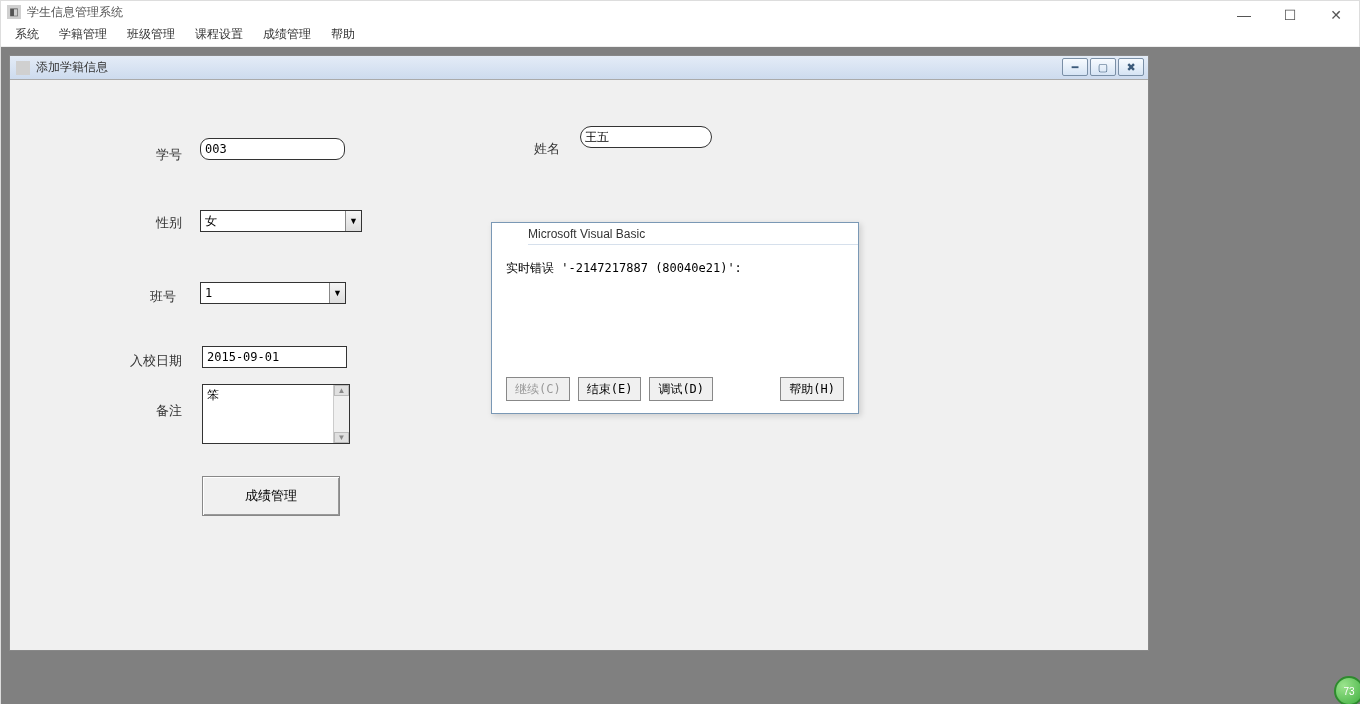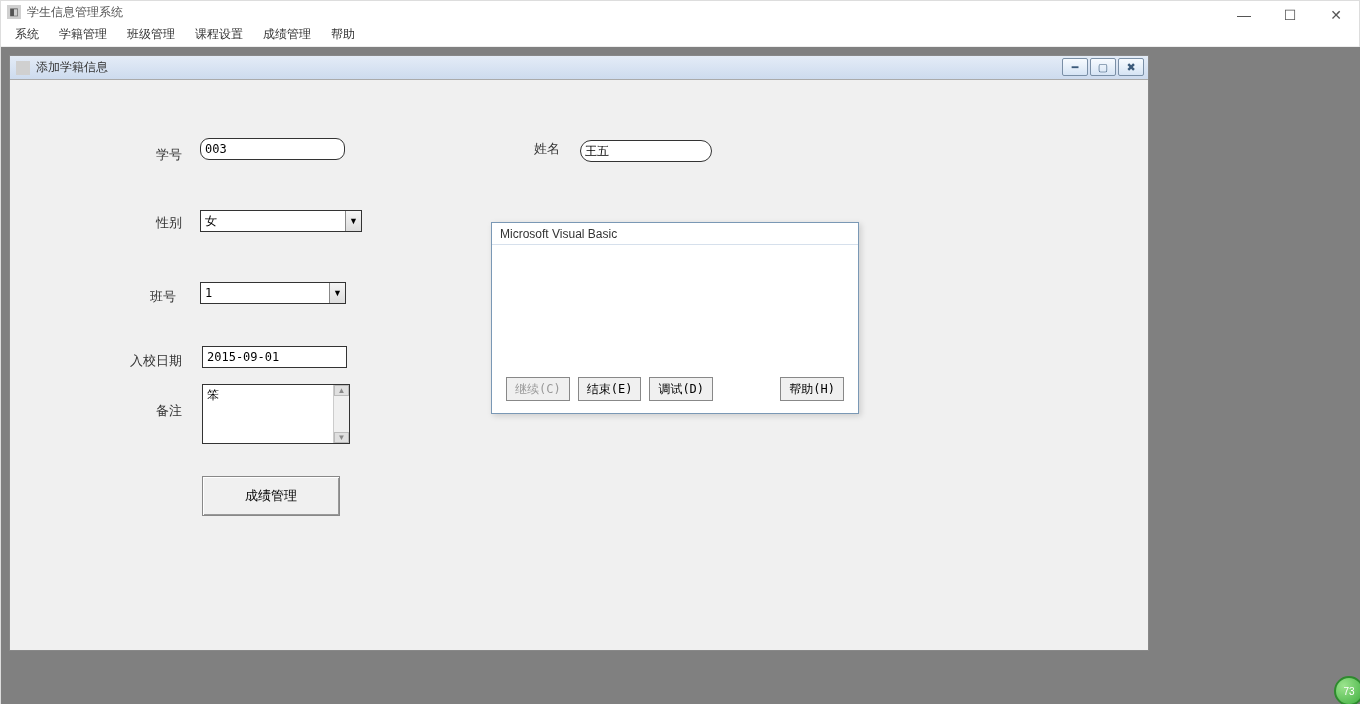--- a/index.html
+++ b/index.html
@@ -196,24 +196,24 @@
   height: 192px;
   background: #fff;
   border: 1px solid #7a98b5;
   z-index: 100;
   box-shadow: 2px 2px 6px rgba(0,0,0,0.15);
 }
 .error-title {
   height: 22px;
   background: #fff;
   color: #333;
-  padding-left: 8px;
   font-size: 12px;
   line-height: 22px;
   border-bottom: 1px solid #d6e0ec;
+  margin-left: 36px;
 }
 .error-body {
   padding: 14px 14px 0 14px;
   font-family: SimSun, "Microsoft YaHei", monospace;
   font-size: 12px;
   color: #000;
   line-height: 1.5;
 }
 .error-body .err-line1 { margin-bottom: 10px; }
 .error-buttons {
@@ -287,21 +287,21 @@
           <div>✖</div>
         </div>
       </div>
 
       <div class="child-body">
 
         <div class="form-label" style="left:146px; top:66px;">学号</div>
         <input class="text-input" style="left: 190px; top: 58px; width: 145px; border-radius: 9px;" value="003">
 
         <div class="form-label" style="left:524px; top:60px;">姓名</div>
-        <input class="text-input" style="left: 570px; top: 60px; width: 132px; border-radius: 11px;" value="王五">
+        <input class="text-input" style="left: 570px; top: 46px; width: 132px; border-radius: 11px;" value="王五">
 
         <div class="form-label" style="left:146px; top:134px;">性别</div>
         <div class="combo" style="left:190px; top:130px; width:162px;">
           <div class="combo-text">女</div>
           <div class="combo-btn">▼</div>
         </div>
 
         <div class="form-label" style="left:140px; top:208px;">班号</div>
         <div class="combo" style="left:190px; top:202px; width:146px;">
           <div class="combo-text">1</div>
@@ -325,20 +325,21 @@
           <div class="combo-btn">▼</div>
         </div>
 
         <button class="win-button" style="left:192px; top:396px;">成绩管理</button>
       </div>
     </div>
 
     <div class="error-dialog">
       <div class="error-title">Microsoft Visual Basic</div>
       <div class="error-body">
+        <div class="err-line1">实时错误 '-2147217887 (80040e21)':</div>
       </div>
       <div class="error-buttons">
         <button disabled="">继续(C)</button>
         <span style="width:8px;"></span>
         <button>结束(E)</button>
         <span style="width:8px;"></span>
         <button>调试(D)</button>
         <span class="gap-flex"></span>
         <button>帮助(H)</button>
       </div>

